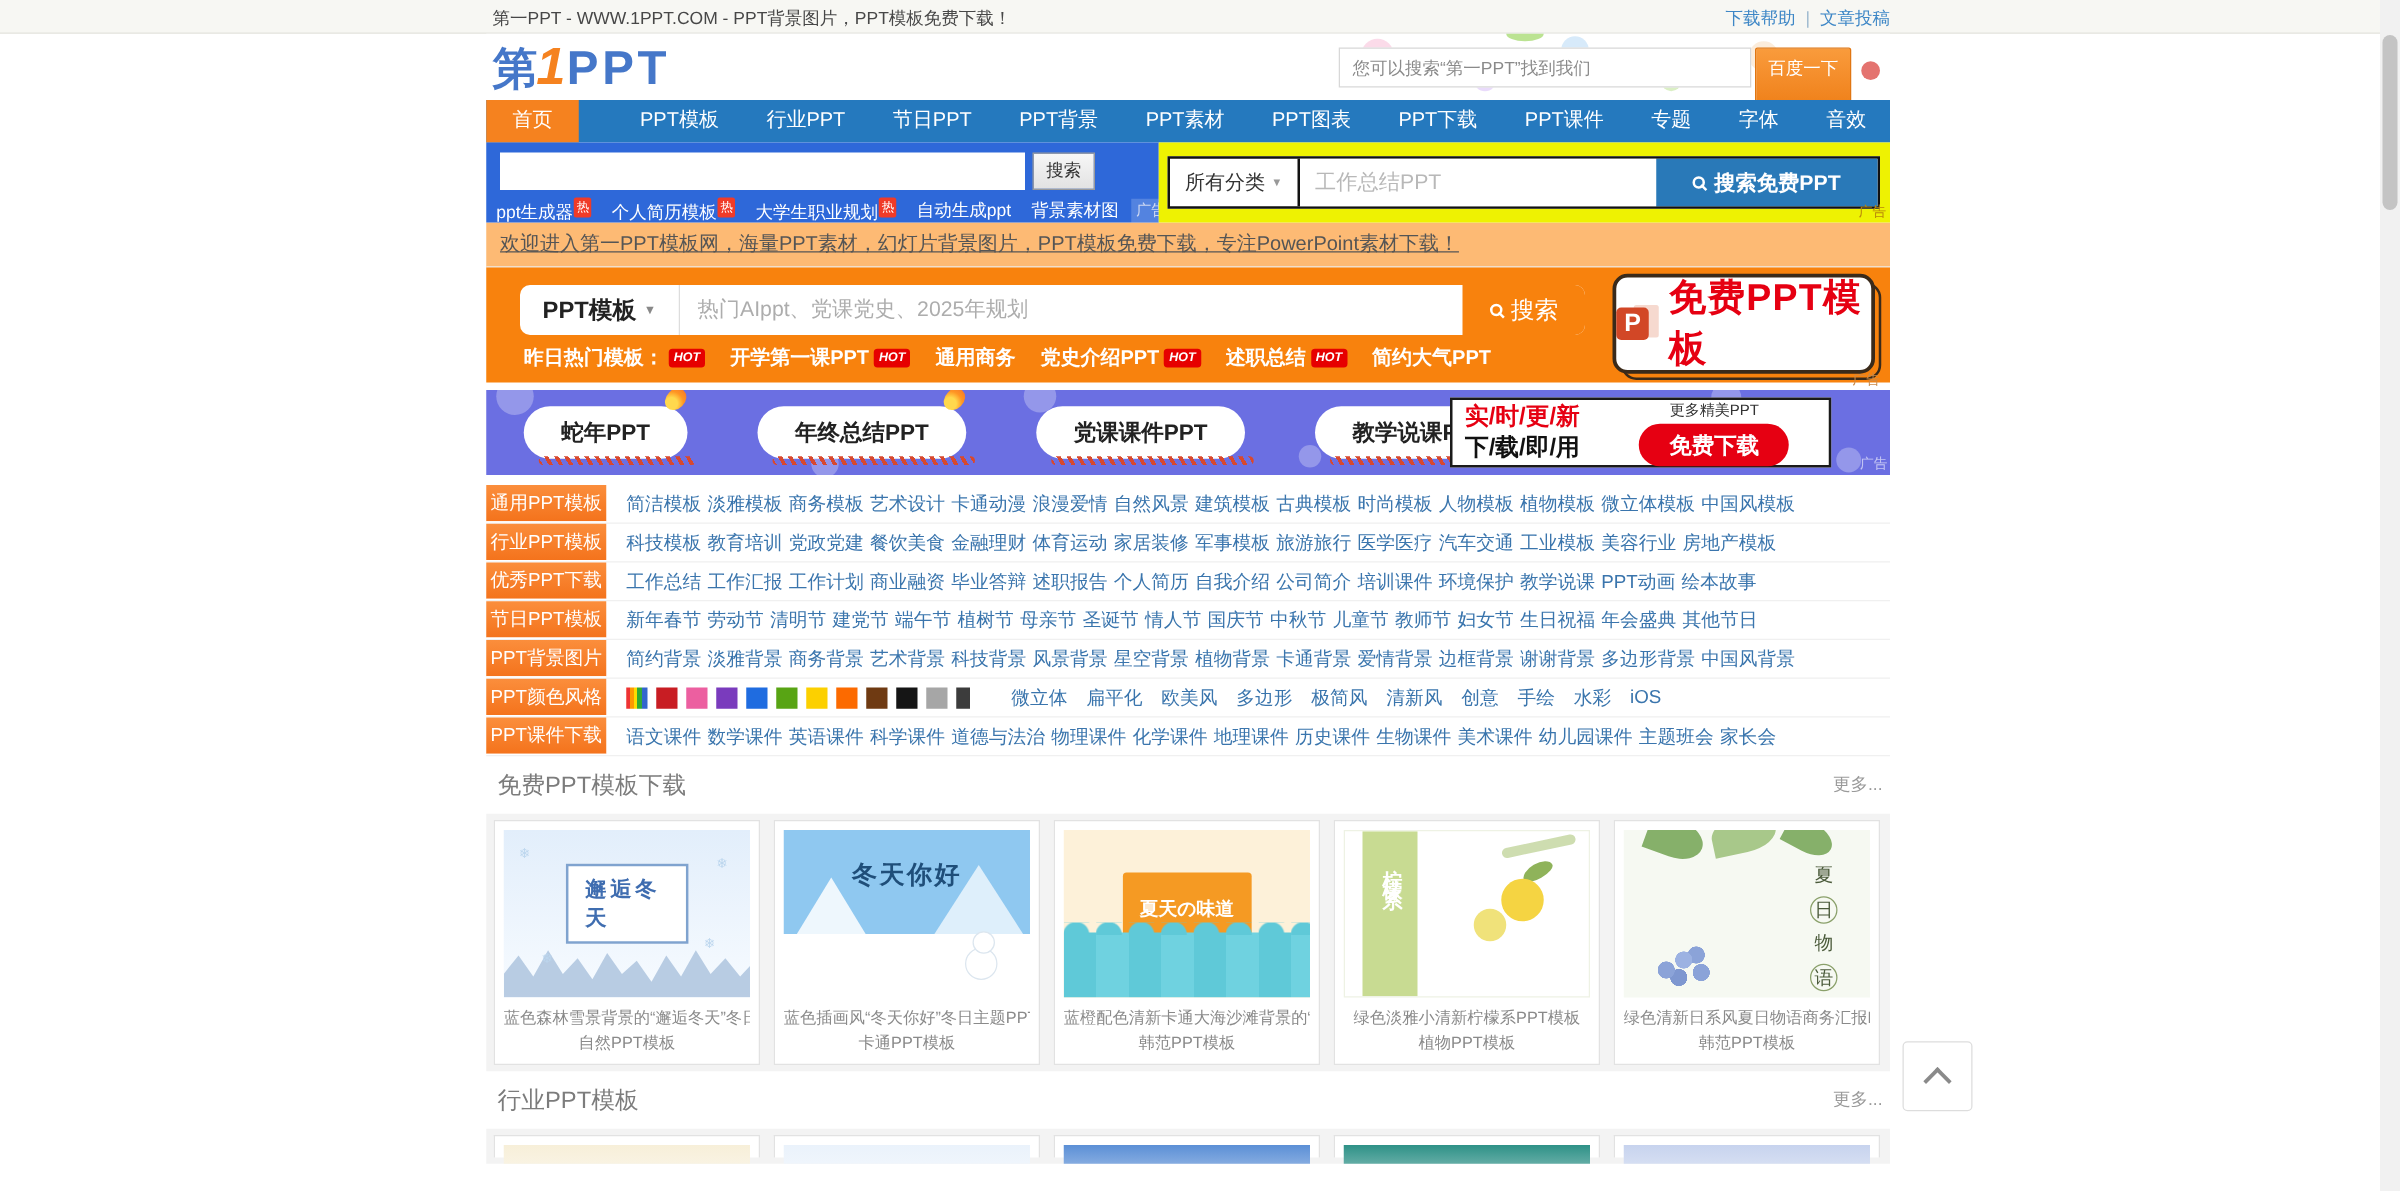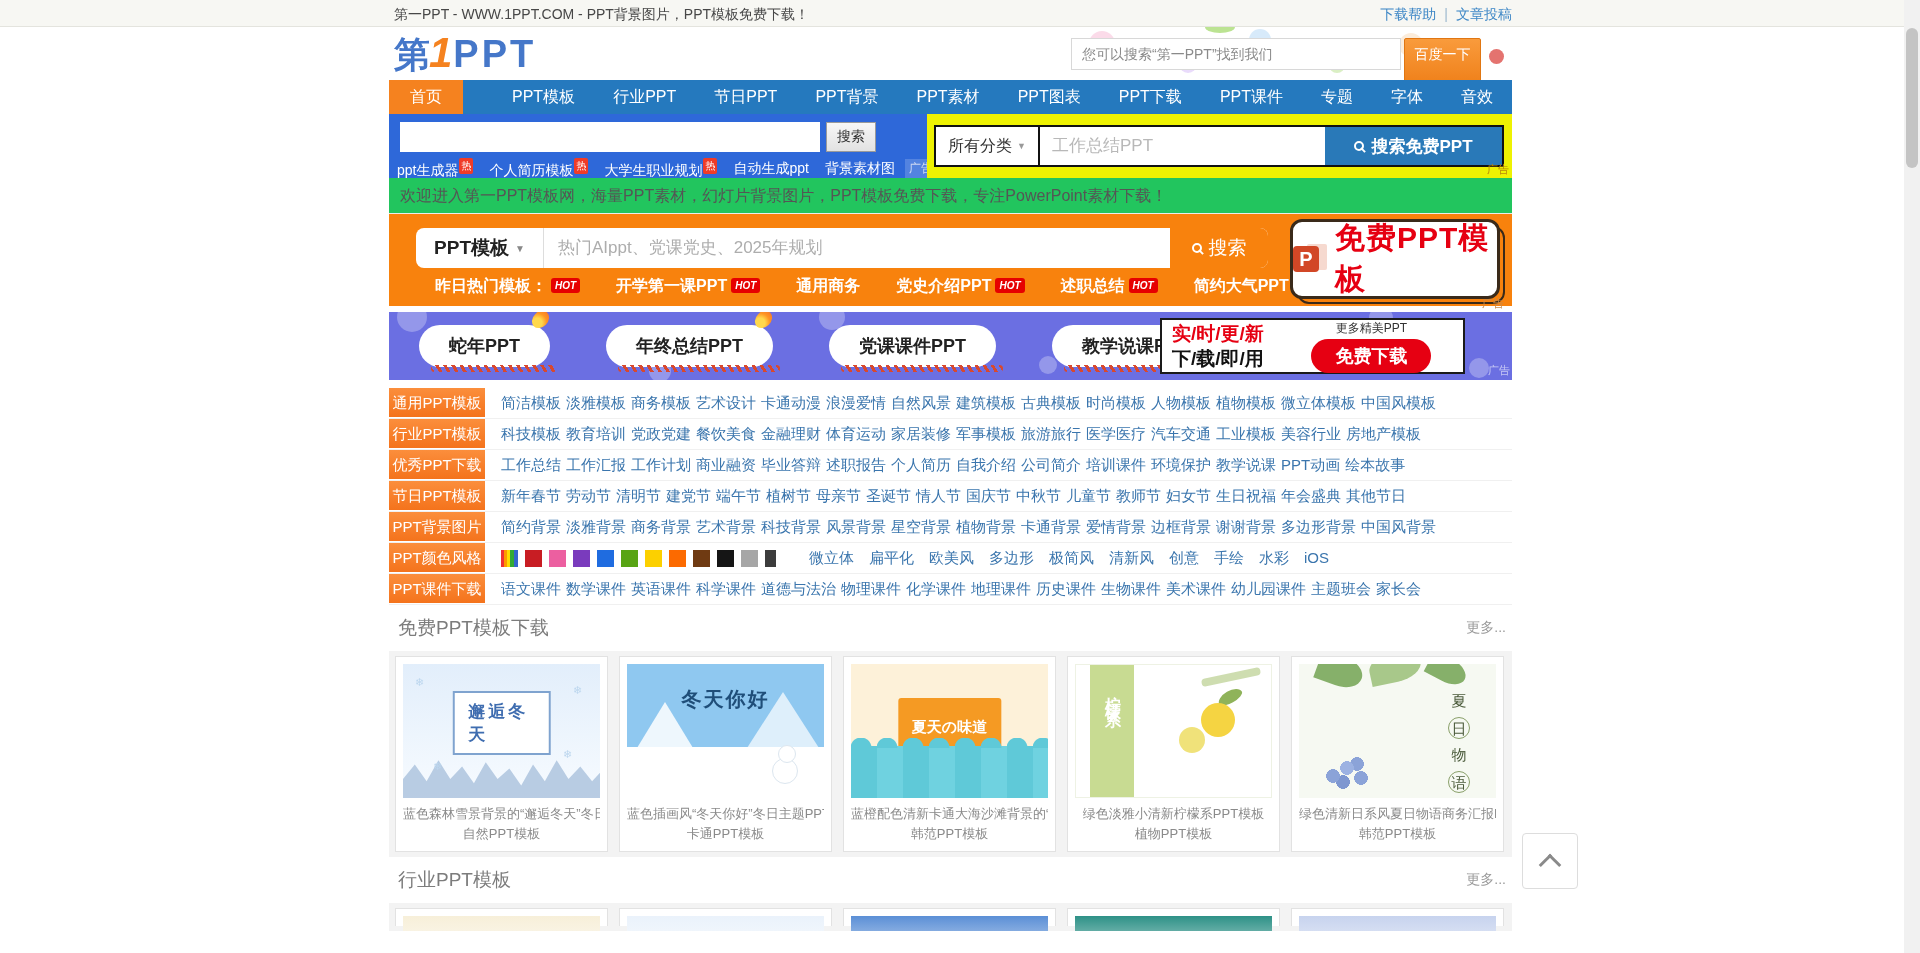--- a/index.html
+++ b/index.html
@@ -70,35 +70,35 @@
   .freeppt-input::placeholder { color:#b8b8b8; }
   .freeppt-btn { width:177px; background:#2979b8; color:#fff; border:0; font-size:17px; font-weight:bold;
     cursor:pointer; display:flex; align-items:center; justify-content:center; gap:7px; }
   .mag { display:inline-block; width:10px; height:10px; border:2px solid currentColor;
     border-radius:50%; position:relative; flex:none; }
   .mag::after { content:''; position:absolute; width:2px; height:6px; background:currentColor;
     transform:rotate(-45deg); right:-2px; bottom:-4px; }
   .yellow-ad { position:absolute; right:3px; bottom:1px; font-size:11px; color:#b9880a; }
 
   
-  .welcome { height:36px; background:#22c55e; border-bottom:1px solid #ececea; font-size:16px;
-    color:#555; line-height:35px; padding-left:11px; }
+  .welcome { height:36px; background:#fdba74; border-bottom:1px solid #ececea; font-size:16px;
+    color:#555; line-height:35px; padding-left:11px;text-decoration:underline; }
 
   
   .orange { position:relative; height:92px; background:#f8820d; }
   .big-search { position:absolute; left:27px; top:14px; width:852px; height:40px; background:#fff;
     border-radius:8px; border:2px solid #e9echt0; border-color:#fcb160; display:flex; overflow:hidden; }
   .bs-cat { width:128px; display:flex; align-items:center; justify-content:center; gap:6px;
     font-size:19px; font-weight:bold; color:#222; cursor:pointer; border-right:1px solid #ddd; }
   .bs-cat .caret { font-size:10px; color:#888; font-weight:normal; }
   .bs-input { flex:1; border:0; outline:none; font-size:17px; padding:0 14px; color:#444; }
   .bs-input::placeholder { color:#adadad; }
   .bs-btn { width:98px; background:#f8820d; color:#fff; border:0; font-size:19px; cursor:pointer;
     display:flex; align-items:center; justify-content:center; gap:7px; }
-  .hot-row { position:absolute; left:46px; top:62px; display:flex; gap:36px; align-items:center;
+  .hot-row { position:absolute; left:30px; top:62px; display:flex; gap:20px; align-items:center;
     white-space:nowrap; }
   .hot-link { color:#fff; font-size:16px; font-weight:bold; text-decoration:none; cursor:pointer; }
   .hot-en { display:inline-block; font-size:10px; font-weight:bold; background:#e60000; color:#fff;
     padding:2px 4px; border-radius:3px; margin-left:4px; vertical-align:2px; }
   .orange-banner { position:absolute; right:12px; top:5px; width:210px; height:80px; cursor:pointer; }
   .ob-inner { position:absolute; inset:0; background:#fff; border:3px solid #3a2a1a; border-radius:12px;
     display:flex; align-items:center; justify-content:center; gap:8px; z-index:1; }
   .ob-shadow { position:absolute; left:7px; top:7px; right:-5px; bottom:-5px; border:2px solid #3a2a1a;
     border-radius:12px; }
   .ppt-icon { position:relative; width:34px; height:34px; flex:none; }

